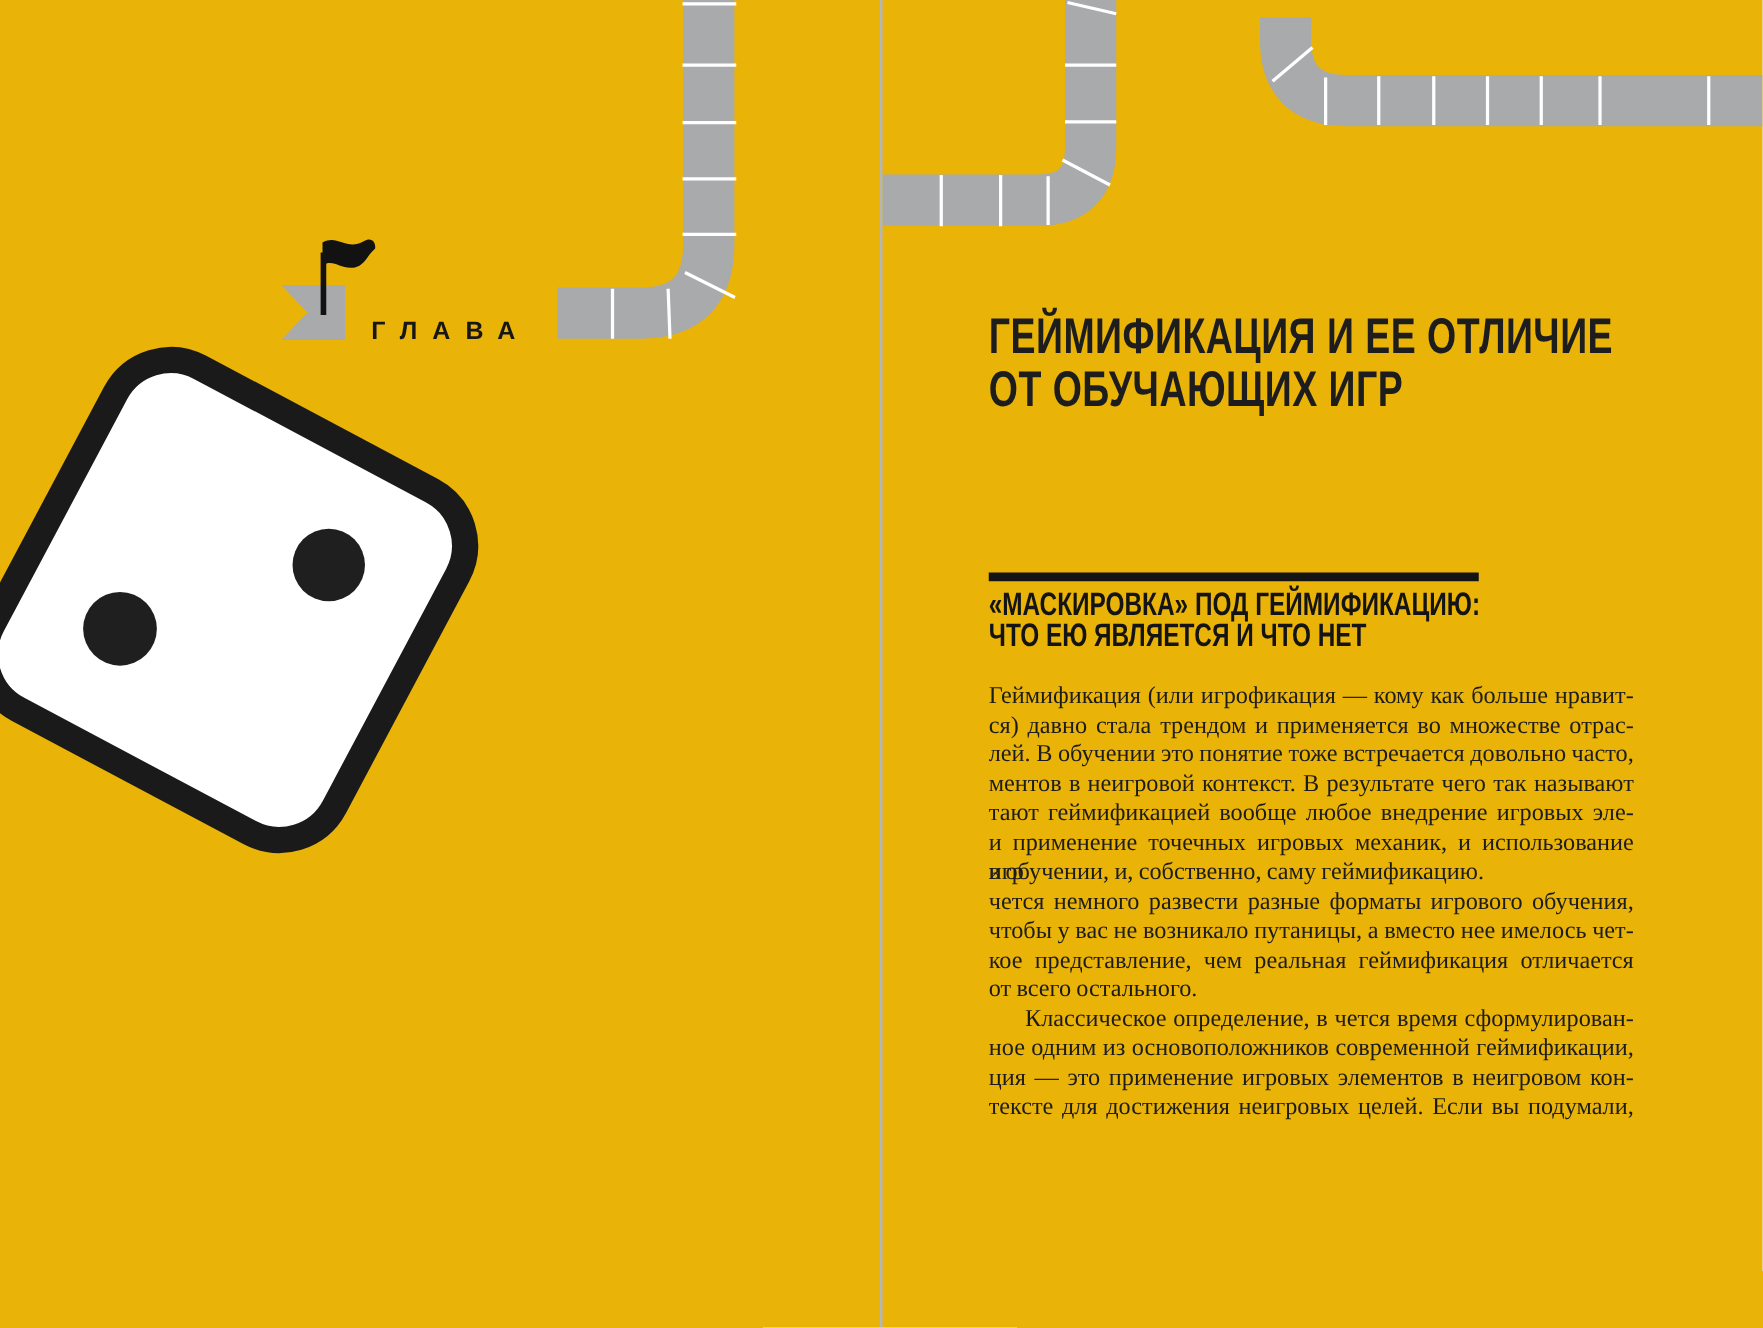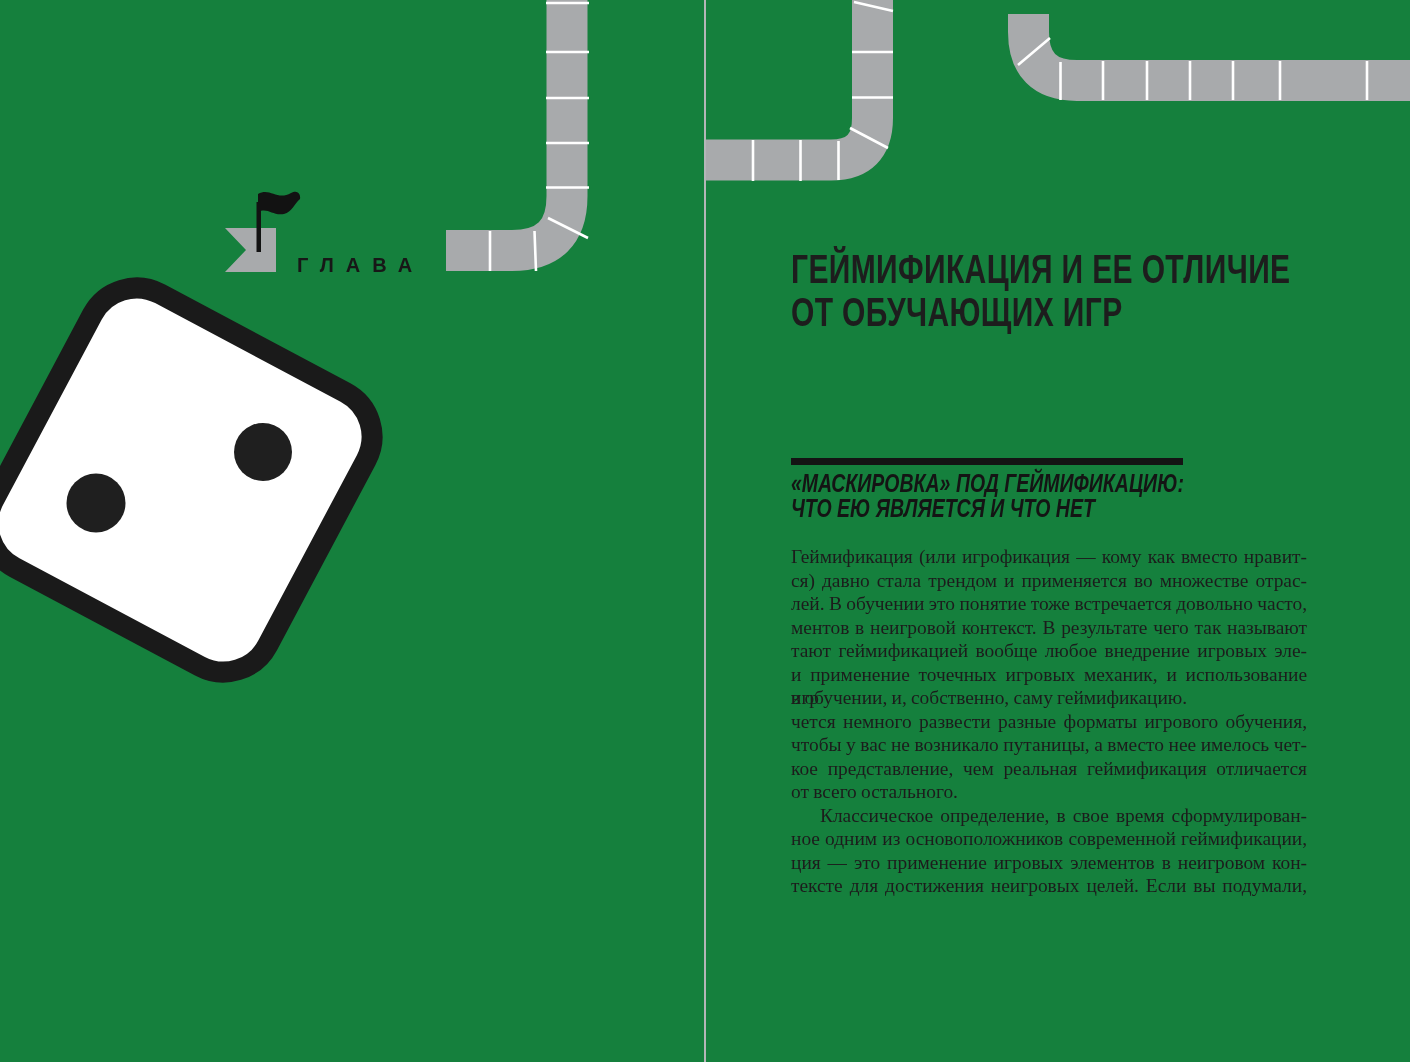--- a/index.html
+++ b/index.html
@@ -1,35 +1,35 @@
 <!DOCTYPE html>
 <html><head>
 <meta charset="utf-8">
 <style>
   html,body{margin:0;padding:0;background:#e9e9e9;}
   .spread{
-    position:relative;width:1410px;height:1062px;background:#15803d;
+    position:relative;width:1410px;height:1062px;background:#eab308;
     overflow:hidden;font-family:"Liberation Sans",sans-serif;color:#1b1b1b;
   }
   .abs{position:absolute;}
   
   .gutter{left:704px;top:0;width:2px;height:1062px;background:#b4b6b8;}
   
   .decor{left:0;top:0;width:1410px;height:1062px;pointer-events:none;}
   
   .chapter-label{
     left:297px;top:254px;font-size:20px;letter-spacing:12px;
     font-weight:bold;color:#171717;white-space:nowrap;
   }
   
   .title{left:791px;top:248px;font-size:40px;line-height:43px;font-weight:bold;color:#1d1d1d;}
   .title .tl{transform:scaleX(0.75);transform-origin:0 50%;white-space:nowrap;letter-spacing:0.5px;}
   
   .rule{left:791px;top:458px;width:392px;height:7px;background:#141414;}
-  .sect{left:791px;top:471px;font-size:26px;line-height:24.5px;font-weight:bold;color:#141414;font-style:italic;}
+  .sect{left:791px;top:471px;font-size:26px;line-height:24.5px;font-weight:bold;color:#141414;}
   .sect .tl{transform:scaleX(0.75);transform-origin:0 50%;white-space:nowrap;}
   
   .body{
     left:791px;top:545px;width:516px;
     font-family:"Liberation Serif",serif;font-size:19.4px;color:#1c1c1c;
     word-spacing:-0.6px;
   }
   .body .bl{height:23.5px;line-height:23.5px;white-space:nowrap;overflow:visible;}
   .body .bl.jst{white-space:normal;text-align:justify;text-align-last:justify;}
   .body .bl.ind{padding-left:29px;}
@@ -85,30 +85,30 @@
       <div class="tl">ОТ ОБУЧАЮЩИХ ИГР</div>
     </div>
 
   <div class="abs rule"></div>
   <div class="abs sect">
       <div class="tl">«МАСКИРОВКА» ПОД ГЕЙМИФИКАЦИЮ:</div>
       <div class="tl">ЧТО ЕЮ ЯВЛЯЕТСЯ И ЧТО НЕТ</div>
     </div>
 
   <div class="abs body">
-      <div class="bl jst">Геймификация (или игрофикация — кому как вместо нравит-</div>
+      <div class="bl jst">Геймификация (или игрофикация — кому как больше нравит-</div>
       <div class="bl jst">ся) давно стала трендом и применяется во множестве отрас-</div>
       <div class="bl jst">лей. В обучении это понятие тоже встречается довольно часто,</div>
       <div class="bl jst">ментов в неигровой контекст. В результате чего так называют</div>
       <div class="bl jst">тают геймификацией вообще любое внедрение игровых эле-</div>
       <div class="bl jst">и применение точечных игровых механик, и использование игр</div>
       <div class="bl">в обучении, и, собственно, саму геймификацию.</div>
       <div class="bl jst">чется немного развести разные форматы игрового обучения,</div>
       <div class="bl jst">чтобы у вас не возникало путаницы, а вместо нее имелось чет-</div>
       <div class="bl jst">кое представление, чем реальная геймификация отличается</div>
       <div class="bl">от всего остального.</div>
-      <div class="bl ind jst">Классическое определение, в свое время сформулирован-</div>
+      <div class="bl ind jst">Классическое определение, в чется время сформулирован-</div>
       <div class="bl jst">ное одним из основоположников современной геймификации,</div>
       <div class="bl jst">ция — это применение игровых элементов в неигровом кон-</div>
       <div class="bl jst">тексте для достижения неигровых целей. Если вы подумали,</div>
     </div>
 
 </div>
 
 </body></html>

